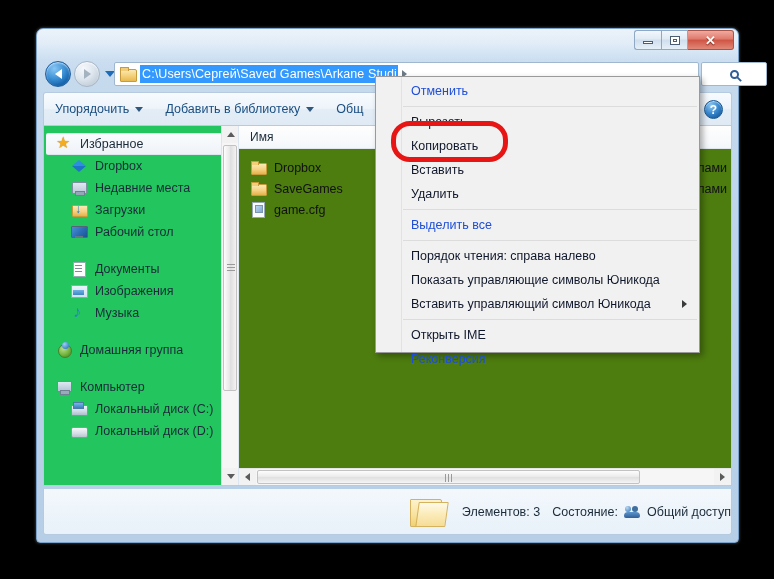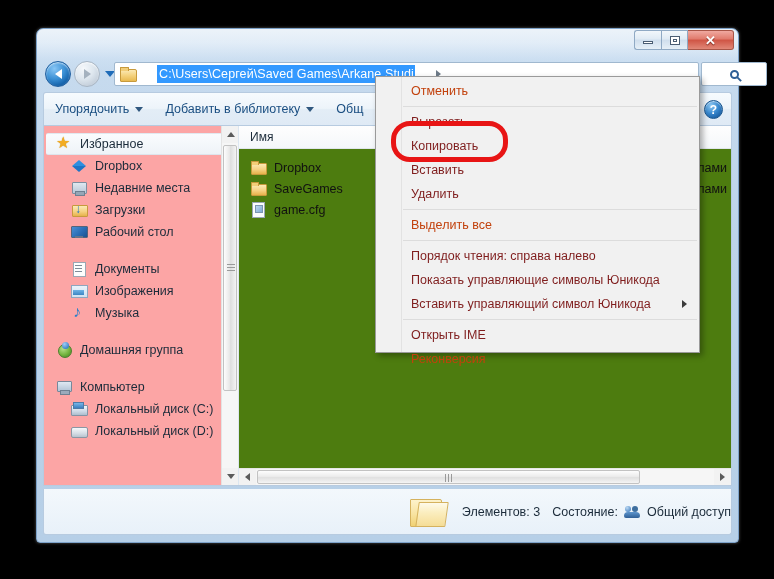--- a/index.html
+++ b/index.html
@@ -95,21 +95,20 @@
     border-top: 6px solid #1e6bb8;
   }
 
   .addr-wrap {
     position: absolute; left: 77px; top: 3px; width: 585px; height: 24px;
     background: #ffffff;
     border: 1px solid #a0b8cf;
     border-radius: 2px;
     display: flex; align-items: center;
     overflow: hidden;
-    gap: 17px;
   }
   .addr-folder-ico {
     width: 16px; height: 14px; margin: 0 4px 0 5px; flex: 0 0 auto;
     position: relative;
   }
   .addr-folder-ico:before {
     content: ""; position: absolute; left: 0; top: 2px; width: 15px; height: 11px;
     background: linear-gradient(to bottom, #fbe9b4 0%, #f4d27e 50%, #e8b94f 100%);
     border: 1px solid #c79a3c; border-radius: 1px 2px 1px 1px;
   }
@@ -181,21 +180,21 @@
     position: absolute; left: 6px; top: 96px; right: 6px; bottom: 56px;
     background: #ffffff;
     border: 1px solid #b7cbe0;
     display: flex;
     overflow: hidden;
   }
 
   
   .navpane {
     width: 194px; flex: 0 0 194px;
-    background: #fca5a5;
+    background: #22c55e;
     position: relative;
     overflow: hidden;
   }
   .np-list { padding: 7px 0 0 0; }
   .np-group {
     display: flex; align-items: center; gap: 7px;
     height: 22px; padding-left: 12px;
     font-size: 12.5px; color: #1b2b3a;
   }
   .np-group.selected {
@@ -471,24 +470,24 @@
     padding: 2px 0;
   }
   .ctx-gutter {
     position: absolute; left: 0; top: 0; bottom: 0; width: 26px;
     background: #f1f1f1;
     border-right: 1px solid #e2e2e2;
   }
   .ctx-item {
     position: relative;
     height: 24px; display: flex; align-items: center;
-    padding-left: 35px; color: #7f1d1d;
+    padding-left: 35px; color: #0f172a;
     z-index: 2;
   }
-  .ctx-item.disabled { color: #c2410c; }
+  .ctx-item.disabled { color: #1d4ed8; }
   .ctx-sep {
     height: 1px; background: #dcdcdc; margin: 3px 2px 3px 27px;
     position: relative; z-index: 2;
   }
   .ctx-sub-arrow {
     position: absolute; right: 12px; top: 50%; margin-top: -4px;
     width: 0; height: 0;
     border-top: 4px solid transparent; border-bottom: 4px solid transparent;
     border-left: 5px solid #3a3a3a;
   }

